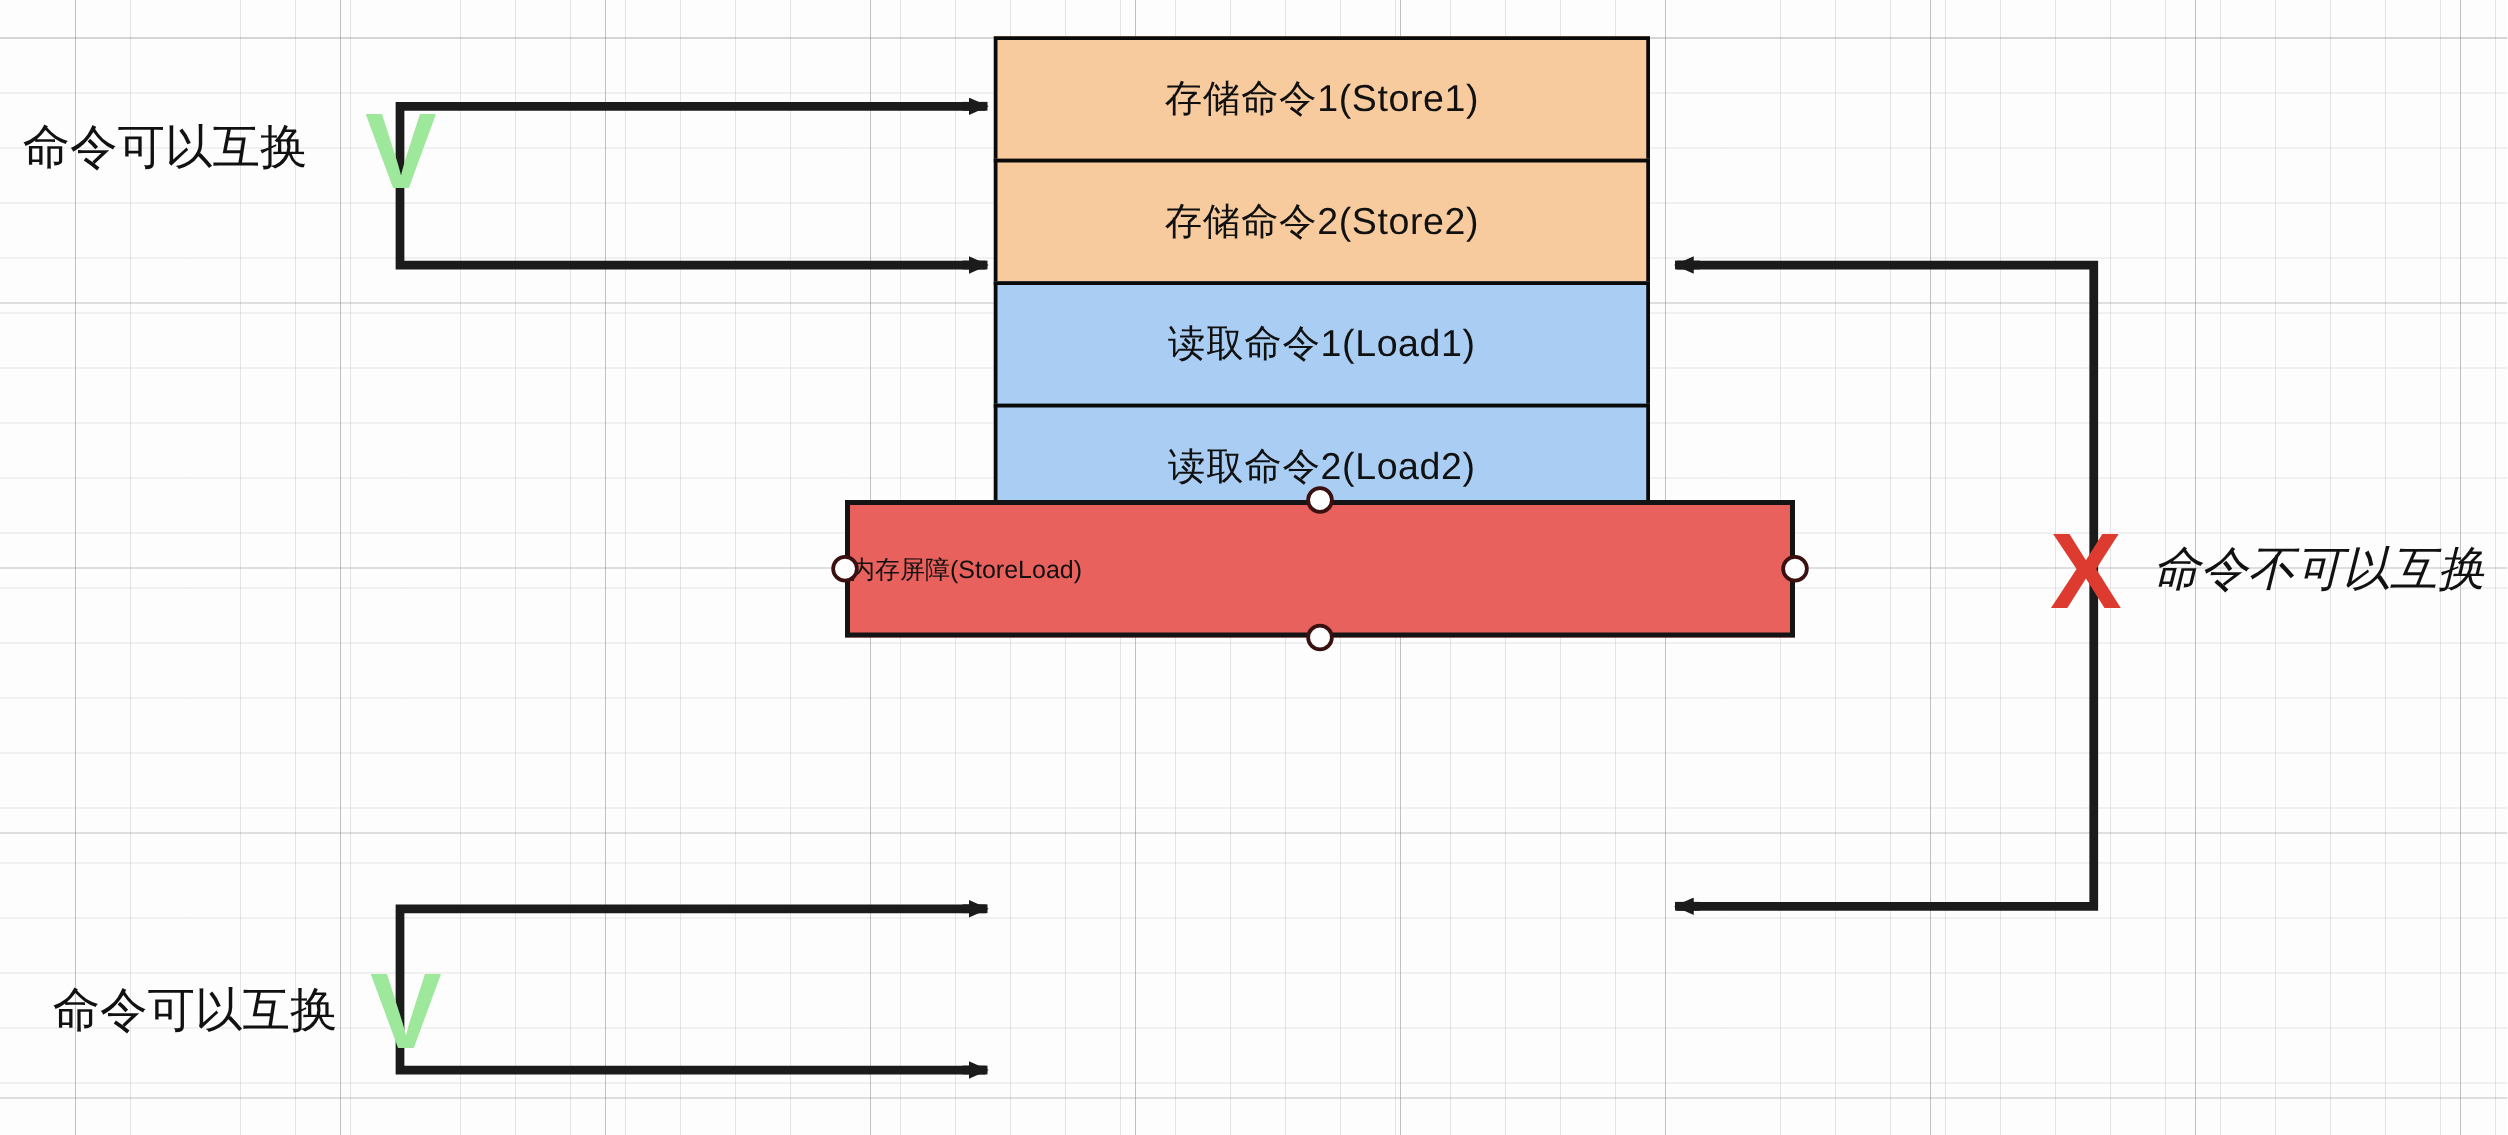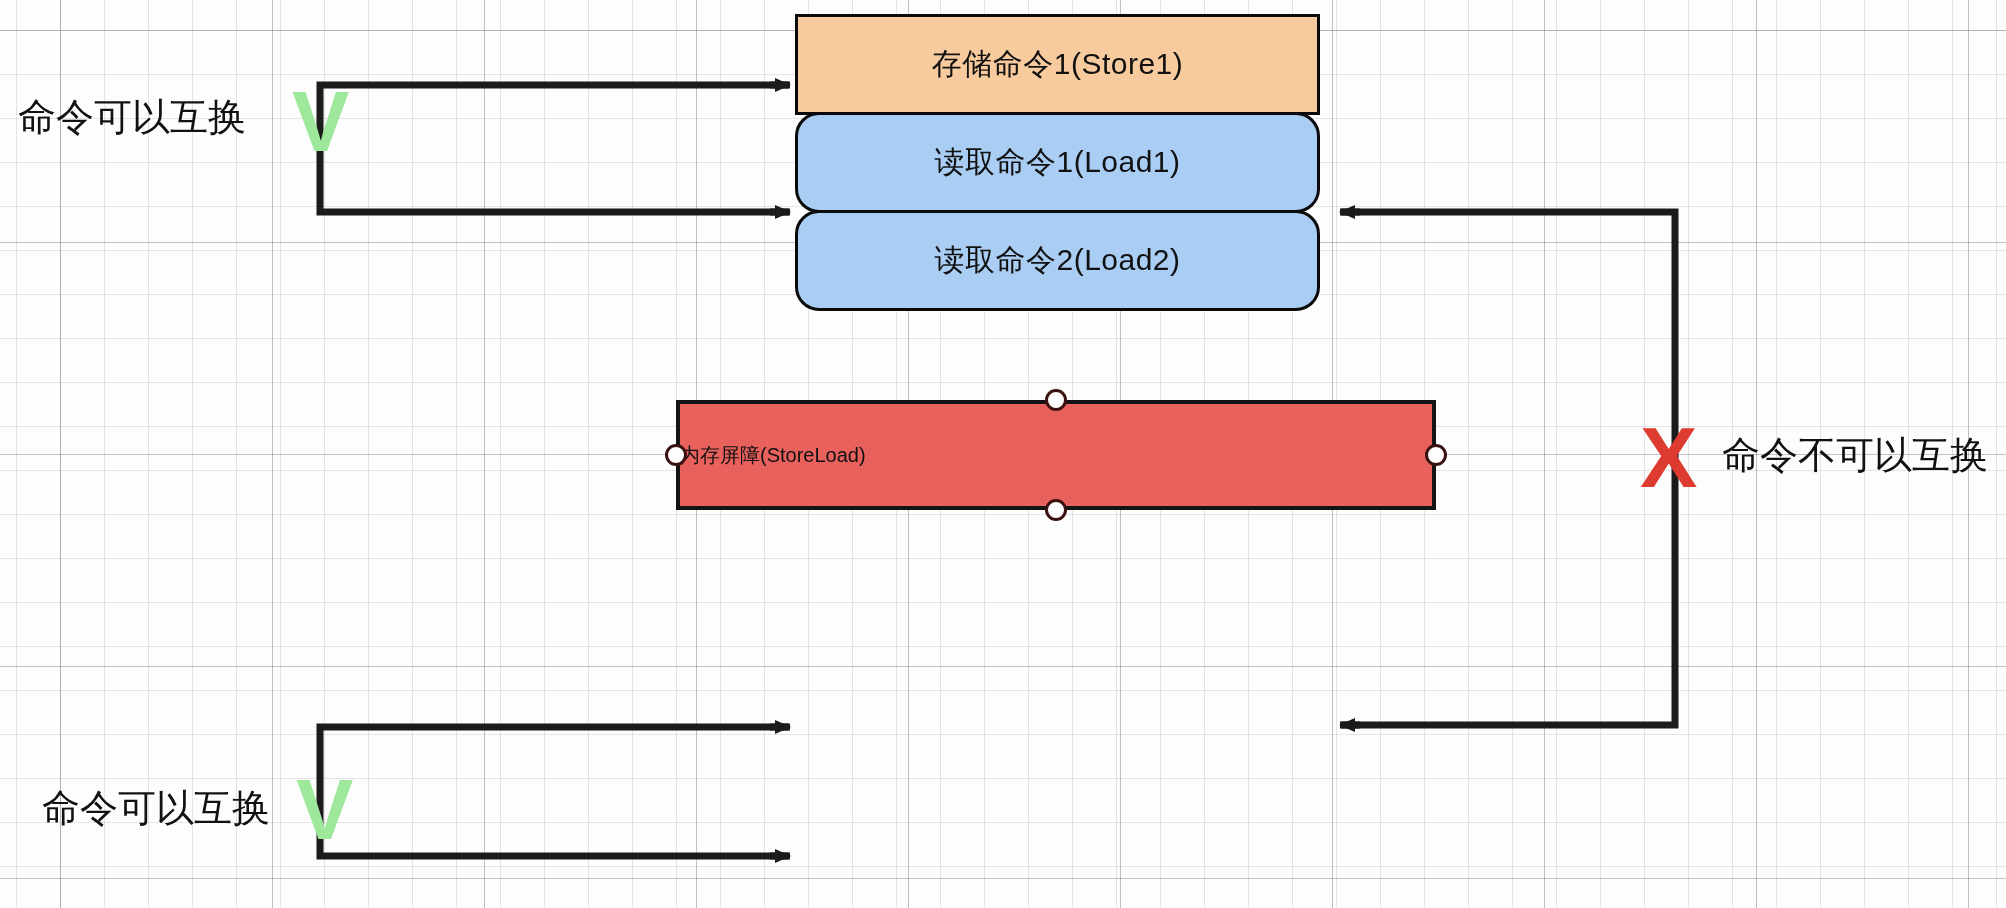--- a/index.html
+++ b/index.html
@@ -41,23 +41,23 @@
     border: 3px solid #0a0a0a;
     margin-top: -3px;
     display: flex;
     align-items: center;
     justify-content: center;
     font-size: 30px;
     color: #111111;
     letter-spacing: 0.5px;
     white-space: nowrap;
   }
-  .instr-box:first-child { margin-top: 0; }
+  .instr-box:first-child { margin-top: 15px; }
   .store { background: #f7cb9e; }
-  .load  { background: #a9cdf3; border-radius: 24px; }
+  .load  { background: #a9cdf3; }
 
   
   .barrier {
     position: absolute;
     left: 676px;
     top: 400px;
     width: 760px;
     height: 110px;
     box-sizing: border-box;
     background: #e8615d;
@@ -96,21 +96,21 @@
 
   
   .note {
     position: absolute;
     font-size: 38px;
     color: #111111;
     white-space: nowrap;
   }
   .note-tl { left: 18px;  top: 92px;  }
   .note-bl { left: 42px;  top: 783px; }
-  .note-r  { left: 1722px; top: 430px; }
+  .note-r  { left: 1722px; top: 430px; font-style: italic; }
 
   .mark {
     position: absolute;
     font-weight: bold;
     line-height: 1;
     white-space: nowrap;
     user-select: none;
   }
   .mark-check {
     font-size: 86px;
@@ -158,20 +158,23 @@
       <path d="M 1345,212 L 1675,212 L 1675,725 L 1345,725" fill="none" stroke="#1b1b1b" stroke-width="7" stroke-linecap="square"></path>
       <path d="M 1360,212 L 1340,212" fill="none" stroke="#1b1b1b" stroke-width="7" marker-end="url(#arrowL)"></path>
       <path d="M 1360,725 L 1340,725" fill="none" stroke="#1b1b1b" stroke-width="7" marker-end="url(#arrowL)"></path>
     </g>
   </svg>
 
   <div class="instr-col">
     <div class="instr-box store">
       <span>存储命令1(Store1)</span>
     </div>
+    <div class="instr-box store">
+      <span>存储命令2(Store2)</span>
+    </div>
     <div class="instr-box load">
       <span>读取命令1(Load1)</span>
     </div>
     <div class="instr-box load">
       <span>读取命令2(Load2)</span>
     </div>
   </div>
 
   <div class="barrier">
     <span>内存屏障(StoreLoad)</span>

